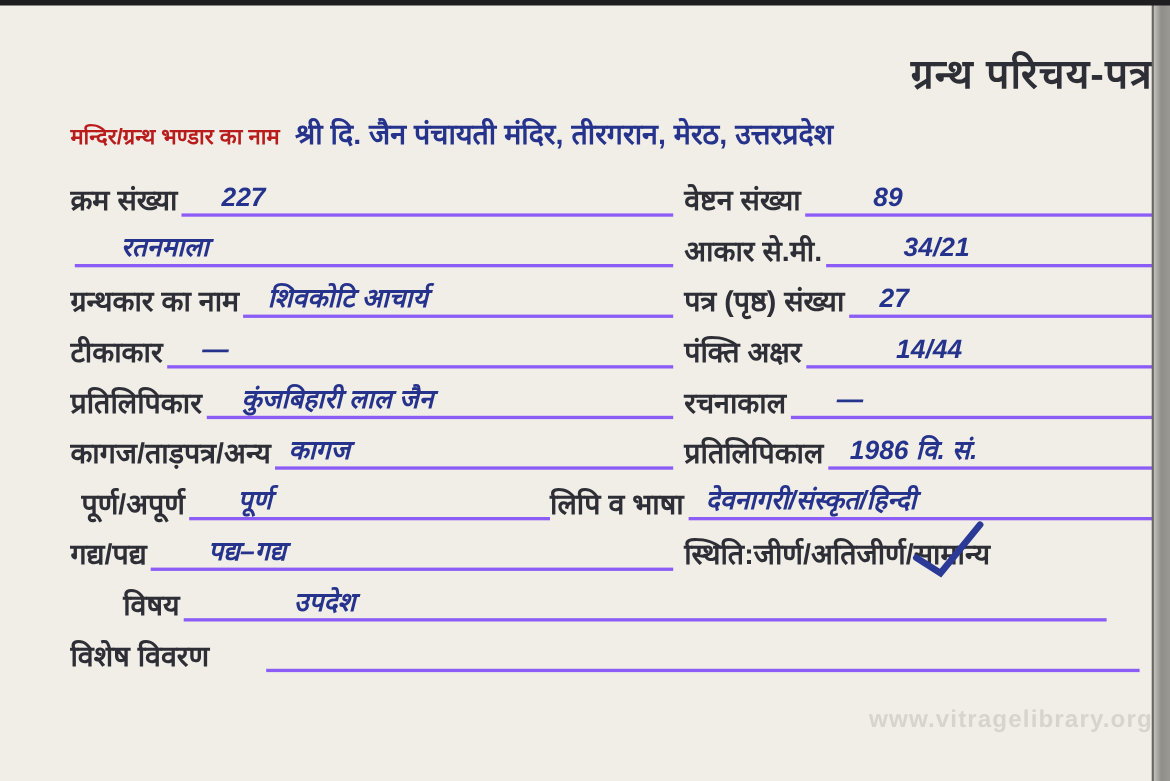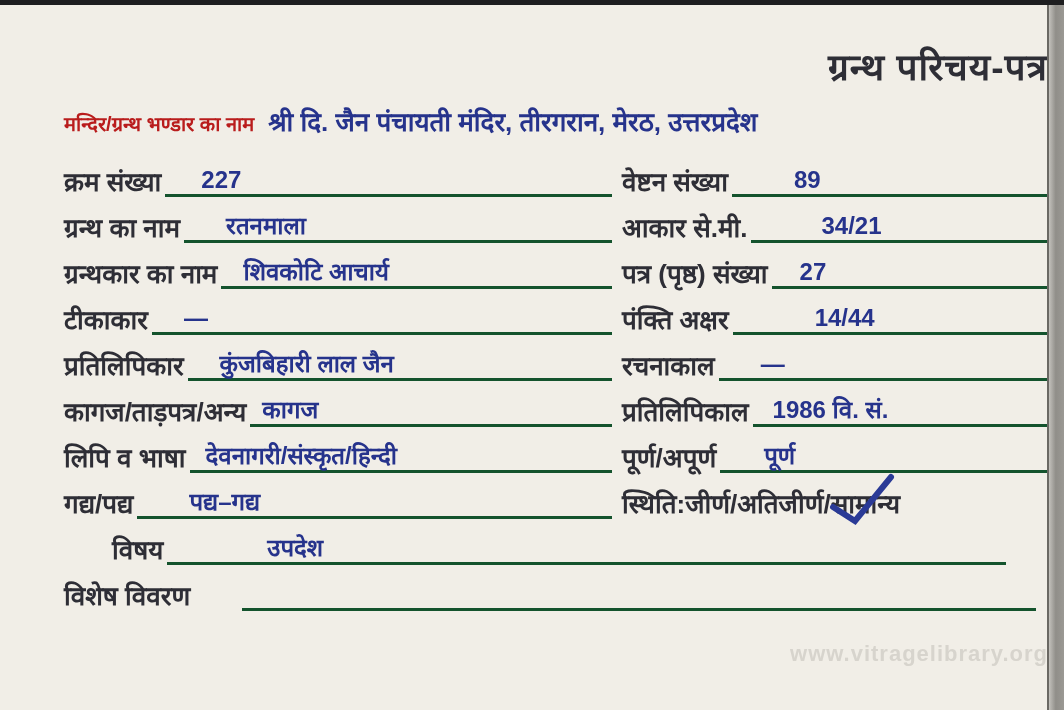--- a/index.html
+++ b/index.html
@@ -28,22 +28,23 @@
   .form{position:absolute;top:151px;left:64px;width:984px;display:flex;flex-direction:column;}
   .frow{height:46px;display:flex;align-items:flex-end;}
   .cell{display:flex;align-items:flex-end;}
   .cell.left{width:548px;flex:none;align-items:flex-end;}
   .cell.right{flex:1;}
   .lbl{
     font-size:26px;font-weight:bold;color:#2e2e36;white-space:nowrap;
     line-height:1;padding-bottom:2px;
   }
   .line{
-    flex:1;border-bottom:3px solid #14532d;position:relative;height:100%;
+    flex:1;border-bottom:3px solid #8b5cf6;position:relative;height:100%;
     margin-left:4px;
+    font-style:italic;
   }
   .line.noline{border-bottom:none;}
   .val{
     position:absolute;bottom:2px;
     font-size:24px;font-weight:bold;color:#26338c;white-space:nowrap;line-height:1;
   }
   .rgap{margin-left:10px;}
   .checked{position:relative;display:inline-block;}
   .check-svg{position:absolute;left:-6px;top:-20px;width:74px;height:56px;overflow:visible;}
   .check-svg path{fill:none;stroke:#2a3a96;stroke-width:6;stroke-linecap:round;}
@@ -78,21 +79,20 @@
       <div class="cell right">
         <span class="lbl rgap">वेष्टन संख्या</span>
         <span class="line">
           <span class="val" style="left:62px">89</span>
         </span>
       </div>
     </div>
 
     <div class="frow">
       <div class="cell left">
-        <span class="lbl">ग्रन्थ का नाम</span>
         <span class="line">
           <span class="val" style="left:42px">रतनमाला</span>
         </span>
       </div>
       <div class="cell right">
         <span class="lbl rgap">आकार से.मी.</span>
         <span class="line">
           <span class="val" style="left:70px">34/21</span>
         </span>
       </div>
@@ -152,30 +152,30 @@
       </div>
       <div class="cell right">
         <span class="lbl rgap">प्रतिलिपिकाल</span>
         <span class="line">
           <span class="val" style="left:20px">1986 वि. सं.</span>
         </span>
       </div>
     </div>
 
     <div class="frow">
+      <div class="cell right">
+        <span class="lbl rgap">पूर्ण/अपूर्ण</span>
+        <span class="line">
+          <span class="val" style="left:44px">पूर्ण</span>
+        </span>
+      </div>
       <div class="cell left">
         <span class="lbl">लिपि व भाषा</span>
         <span class="line">
           <span class="val" style="left:16px">देवनागरी/संस्कृत/हिन्दी</span>
-        </span>
-      </div>
-      <div class="cell right">
-        <span class="lbl rgap">पूर्ण/अपूर्ण</span>
-        <span class="line">
-          <span class="val" style="left:44px">पूर्ण</span>
         </span>
       </div>
     </div>
 
     <div class="frow">
       <div class="cell left">
         <span class="lbl">गद्य/पद्य</span>
         <span class="line">
           <span class="val" style="left:52px">पद्य–गद्य</span>
         </span>

